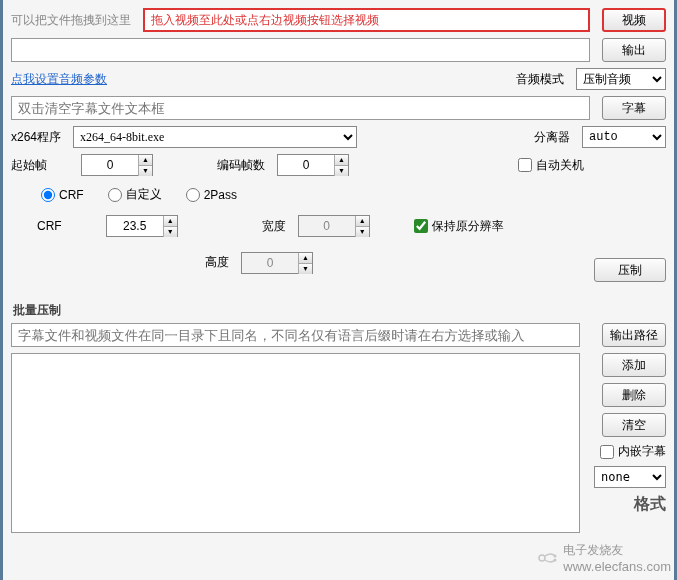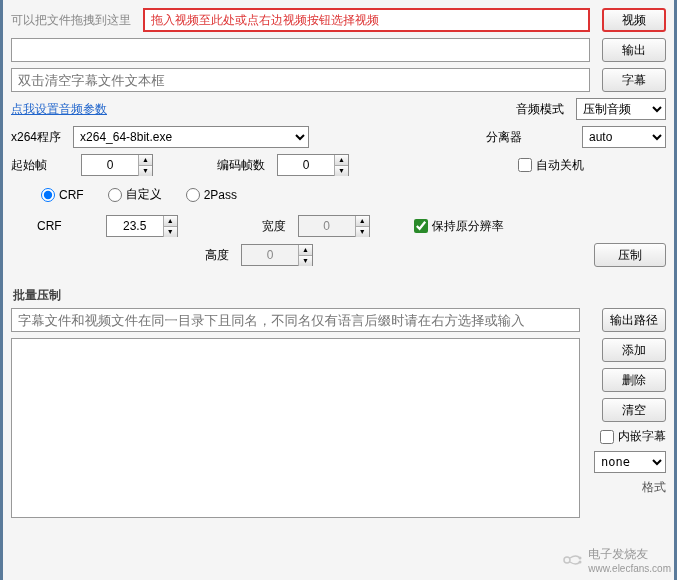--- a/index.html
+++ b/index.html
@@ -47,37 +47,37 @@
   height: 24px;
   background: linear-gradient(#fdfdfd,#e6e6e6);
   border: 1px solid #8a8a8a;
   border-radius: 3px;
   font-size: 12px;
   cursor: pointer;
 }
 .btn-red-outline {
   border: 2px solid #d33;
 }
-.btn-wide { min-width: 72px; }
+.btn-wide { min-width: 72px; margin-top: 15px; }
 .link {
   color: #2266cc;
   text-decoration: underline;
   cursor: pointer;
 }
 .label { white-space: nowrap; }
 select.combo, .combo {
   height: 22px;
   border: 1px solid #888;
   background: #fff;
   font-size: 12px;
   padding: 0 2px;
 }
-.combo-wide { width: 236px; font-family: Liberation Sans, sans-serif; }
+.combo-wide { width: 284px; font-family: Liberation Serif, serif; }
 .combo-sm { width: 90px; }
-.combo-sm2 { width: 84px; font-family: Liberation Sans, sans-serif; margin-left: 48px; }
+.combo-sm2 { width: 84px; font-family: Liberation Mono, monospace; }
 .spinner {
   display: inline-flex;
   align-items: stretch;
   border: 1px solid #888;
   height: 22px;
   background: #fff;
 }
 .spinner input {
   width: 56px;
   border: none;
@@ -127,53 +127,53 @@
   position: absolute;
   right: 6px;
   bottom: 6px;
   color: #999;
   font-size: 12px;
   display: flex;
   align-items: center;
   gap: 4px;
 }
 .watermark svg { width: 24px; height: 24px; opacity: .5; }
-.small-text { font-size: 12px; color: #555; }
+.small-text { font-size: 16px; color: #555; font-weight: bold; }
 </style>
 </head>
 <body>
 
 <div class="outer">
 
   <div class="row">
     <span class="drag-label">可以把文件拖拽到这里</span>
     <div class="hint-red">
       <span>拖入视频至此处或点右边视频按钮选择视频</span>
     </div>
     <button class="btn btn-red-outline">视频</button>
   </div>
 
   <div class="row">
     <input class="main-input" style="">
     <button class="btn">输出</button>
-  </div>
-
-  <div class="row">
-    <input class="main-input" placeholder="双击清空字幕文件文本框" style="">
-    <button class="btn">字幕</button>
   </div>
 
   <div class="row">
     <div style="flex:1">
       <span class="link">点我设置音频参数</span>
     </div>
     <span class="label">音频模式</span>
     <select class="combo combo-sm">
       <option>压制音频</option>
     </select>
+  </div>
+
+  <div class="row">
+    <input class="main-input" placeholder="双击清空字幕文件文本框" style="">
+    <button class="btn">字幕</button>
   </div>
 
   <div class="row">
     <span class="label">x264程序</span>
     <select class="combo combo-wide">
       <option>x264_64-8bit.exe</option>
     </select>
     <div style="flex:1"></div>
     <span class="label">分离器</span>
     <select class="combo combo-sm2">
@@ -290,15 +290,15 @@
 
 <div class="watermark">
   <svg viewBox="0 0 24 24">
       <circle cx="7" cy="12" r="3" fill="none" stroke="#999" stroke-width="1.5"></circle>
       <path d="M10 10 Q16 6 20 10 M10 14 Q16 18 20 14" fill="none" stroke="#999" stroke-width="1.5"></path>
       <circle cx="20" cy="10" r="1.5" fill="#999"></circle>
       <circle cx="20" cy="14" r="1.5" fill="#999"></circle>
     </svg>
   <div>
     <div>电子发烧友</div>
-    <div style="font-size:10px">www.elecfans.com</div>
+    <div style="font-size:13px">www.elecfans.com</div>
   </div>
 </div>
 
 </body></html>

